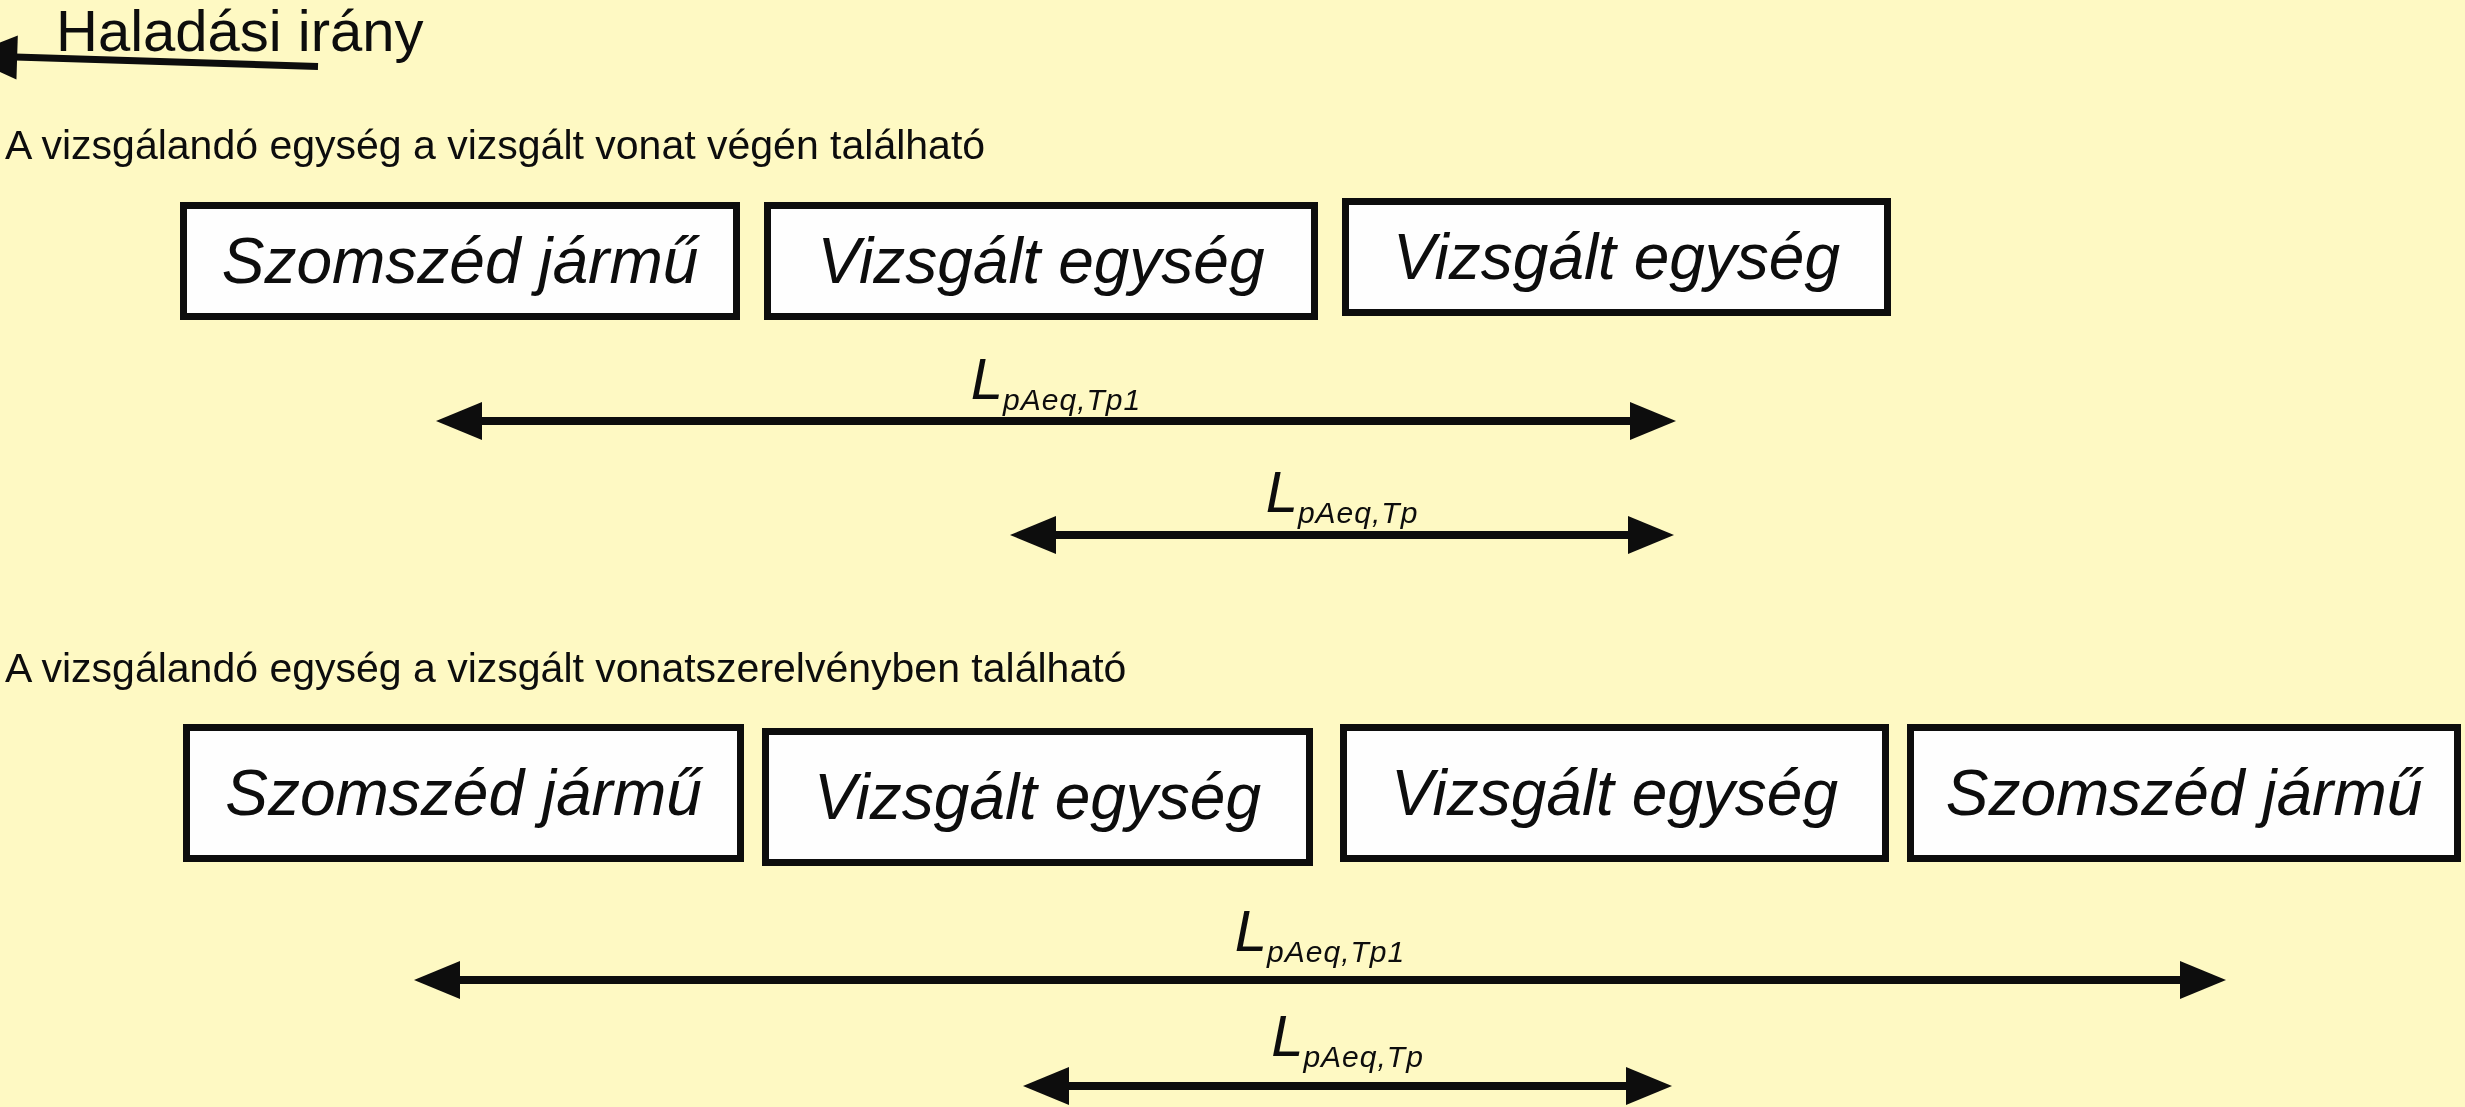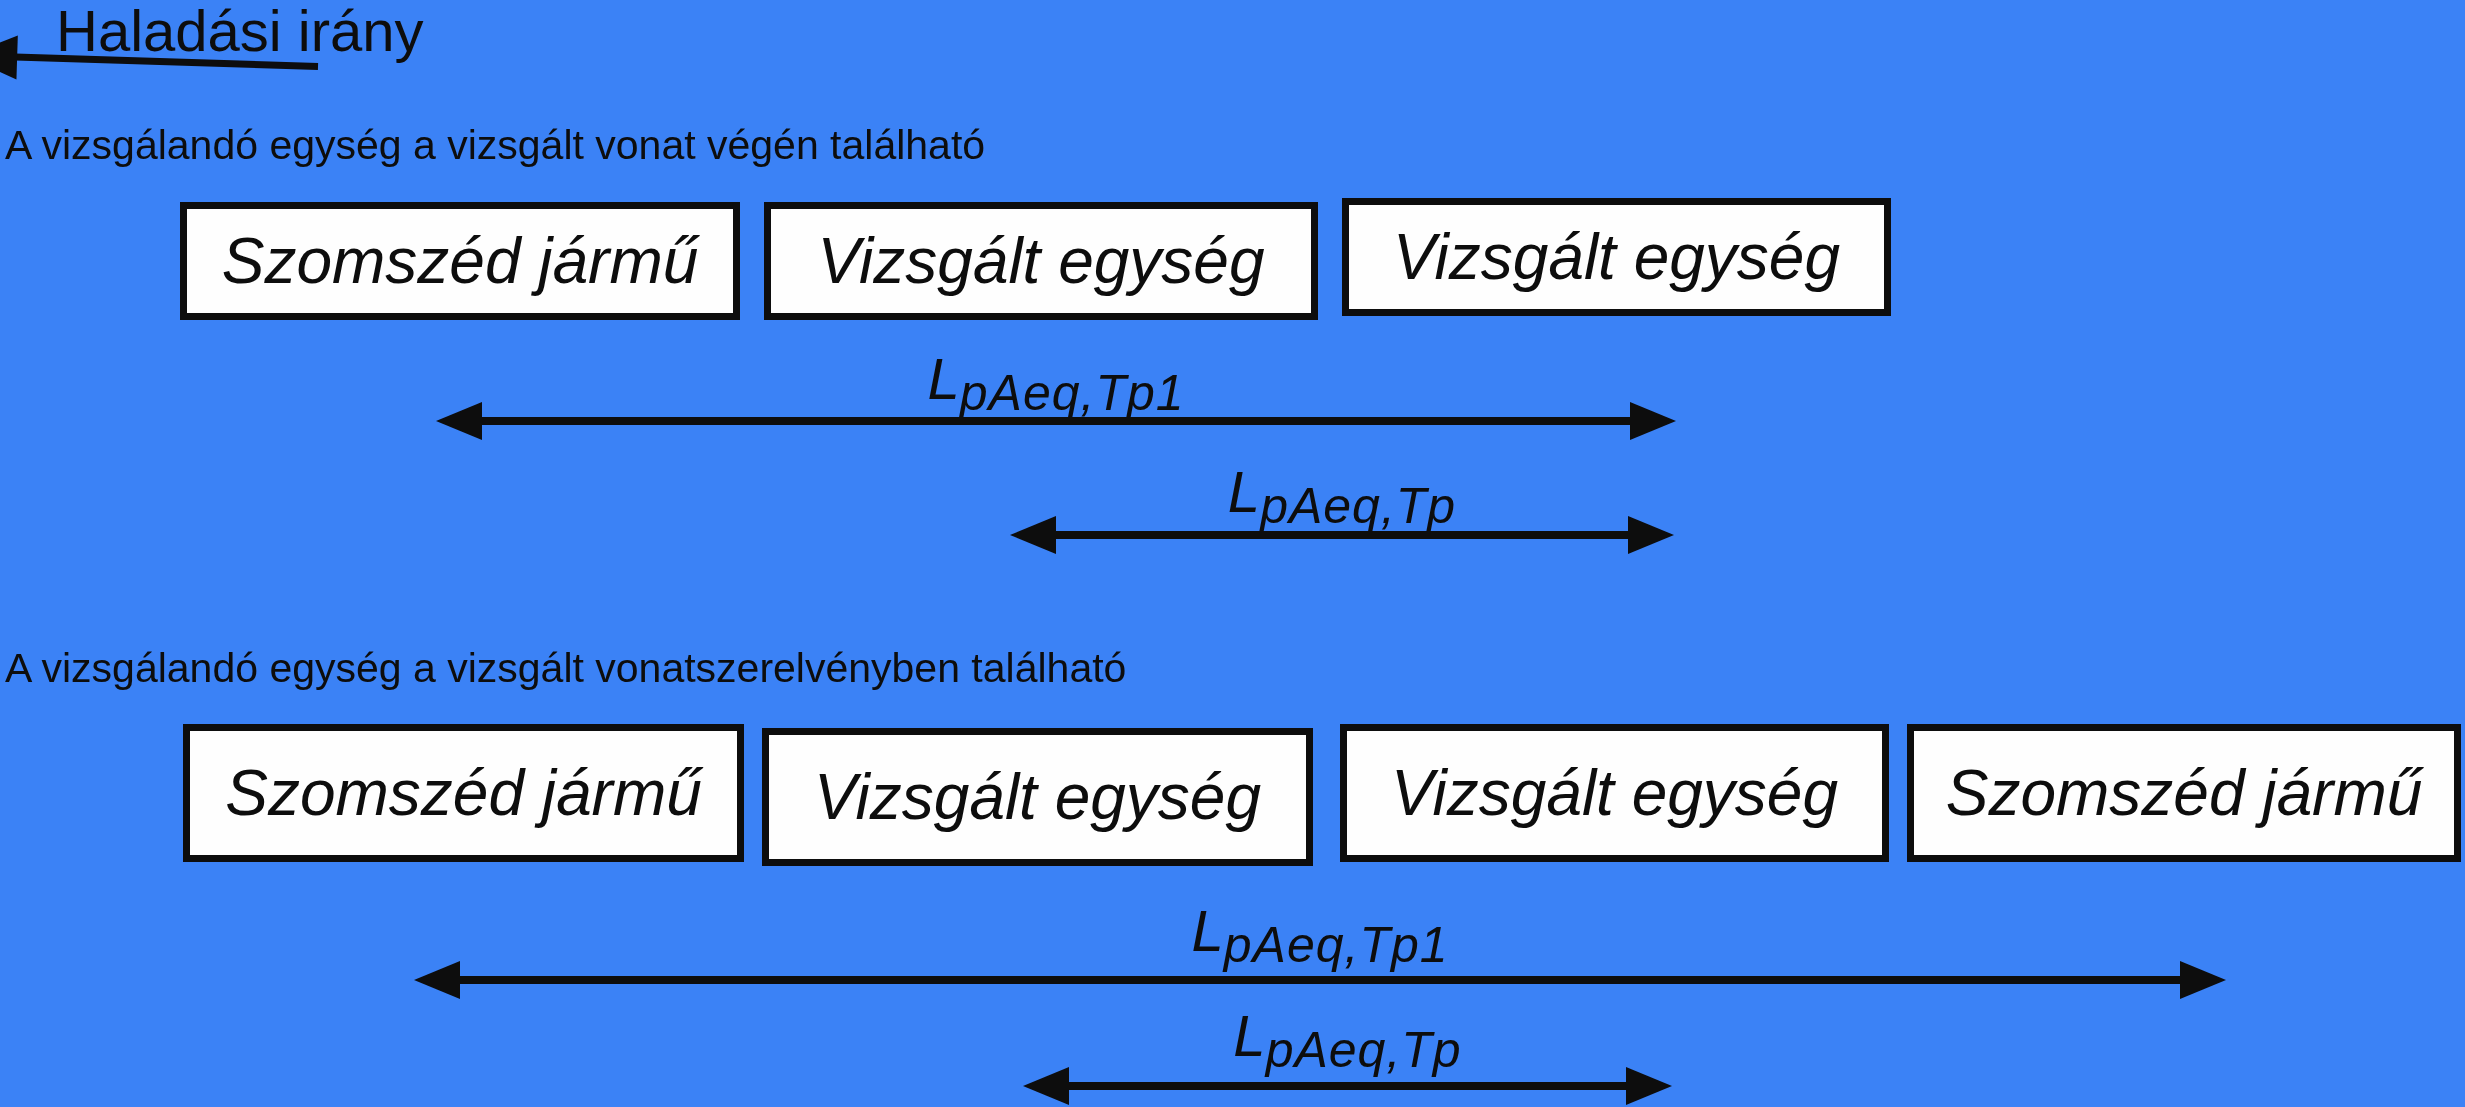--- a/index.html
+++ b/index.html
@@ -1,19 +1,19 @@
 <!DOCTYPE html>
 <html><head>
 <meta charset="utf-8">
 <style>
   html,body { margin:0; padding:0; background:#ffffff; }
   #canvas {
     position:relative;
     width:2465px; height:1107px;
-    background:#3b82f6;
+    background:#fef9c3;
     font-family:"Liberation Sans","DejaVu Sans",sans-serif;
     color:#0d0d0d;
     overflow:hidden;
   }
   .abs { position:absolute; }
 
   
   .dir-label { left:56px; top:-2px; font-size:58px; line-height:1.15; white-space:nowrap; }
   .heading   { left:5px;  font-size:41px; line-height:1.15; white-space:nowrap; }
   .heading.s1 { top:122px; }
@@ -62,21 +62,21 @@
     left:-50px; width:0; height:0;
     border-top:22px solid transparent; border-bottom:22px solid transparent;
     border-right:52px solid #0d0d0d;
   }
 
   
   .mlabel {
     position:absolute; text-align:center; font-style:italic; white-space:nowrap;
   }
   .msym { font-size:58px; line-height:1; }
-  .msub { font-size:50px; line-height:1; position:relative; top:11px; letter-spacing:1px; }
+  .msub { font-size:30px; line-height:1; position:relative; top:11px; letter-spacing:1px; }
   .lbl-s1-a { left:480px;  width:1152px; top:350px; }
   .lbl-s1-b { left:1054px; width:576px;  top:463px; }
   .lbl-s2-a { left:458px;  width:1724px; top:902px; }
   .lbl-s2-b { left:1067px; width:561px;  top:1007px; }
 </style>
 </head>
 <body>
 
 <div id="canvas">
 

